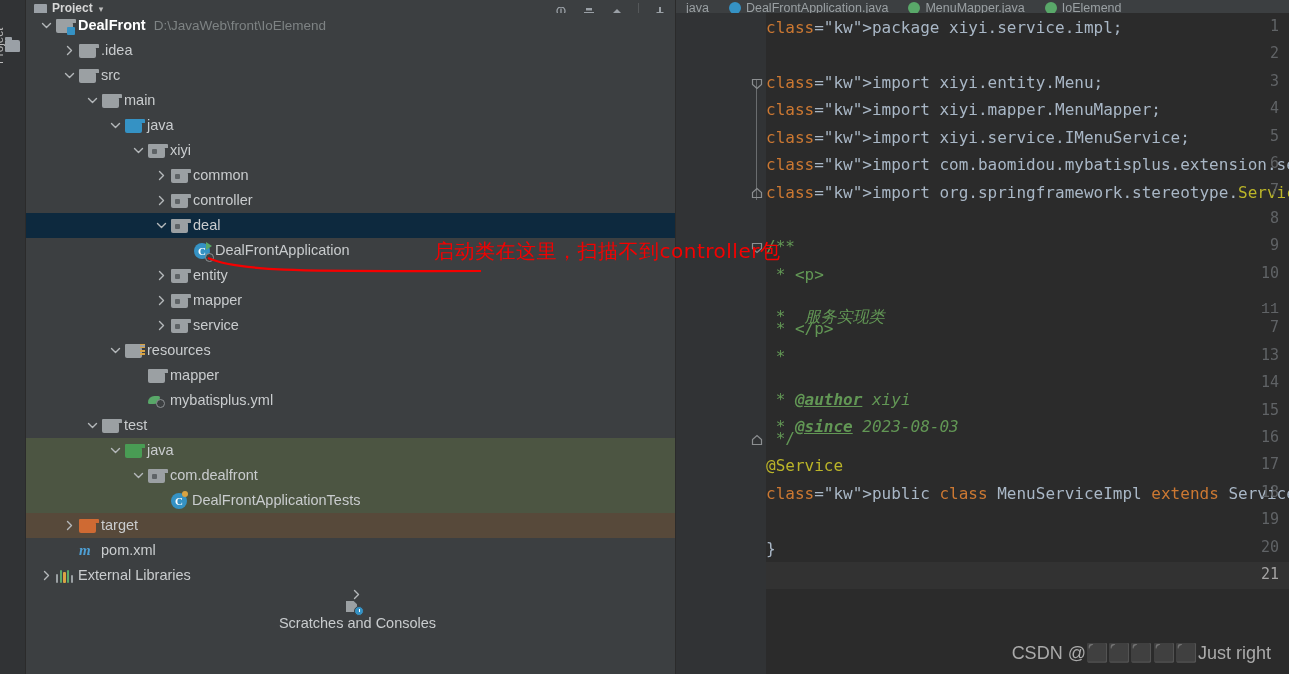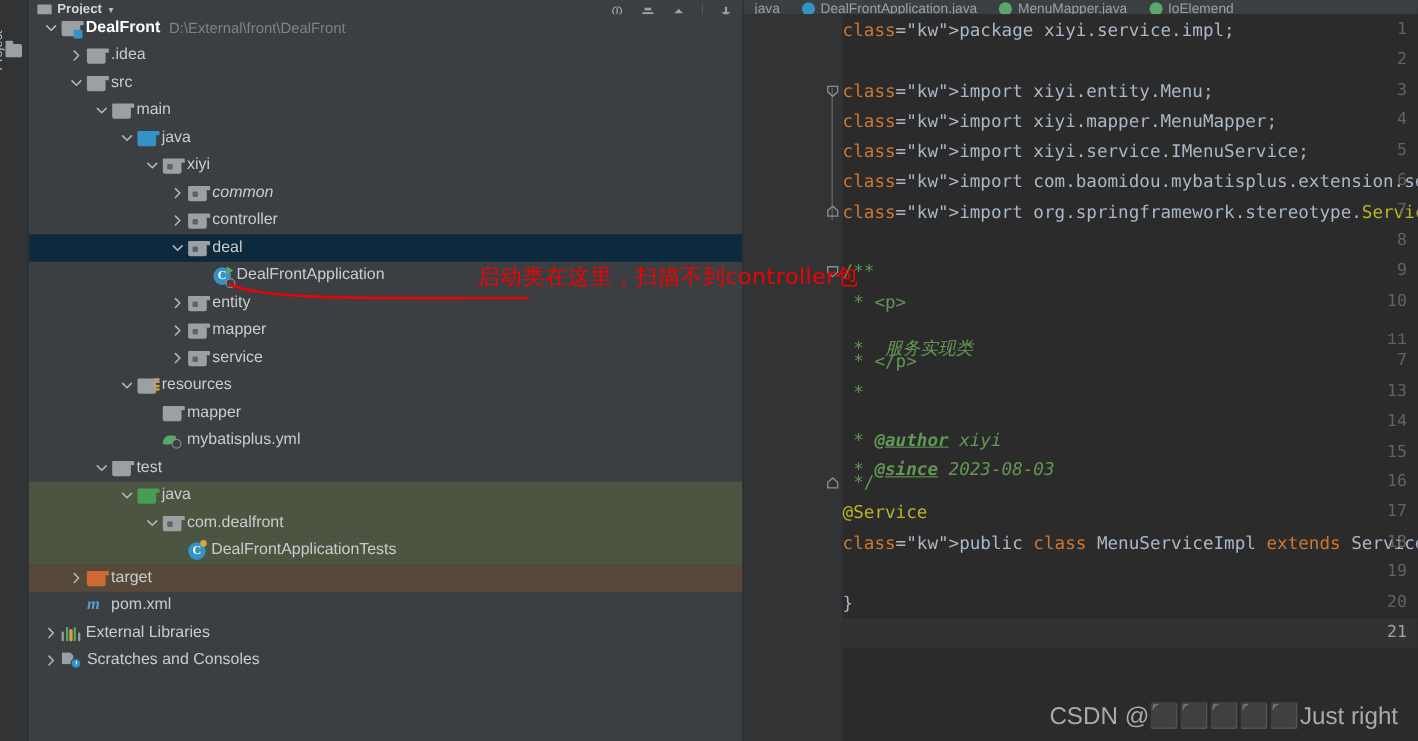--- a/index.html
+++ b/index.html
@@ -213,21 +213,21 @@
   .curline-bg{ position:absolute; left:90px; right:0; height:27.4px; background:#323232; }
   .fold-mark{ position:absolute; left:3px; width:12px; height:12px; }
 
   .kw{ color:#cc7832; } .cmt{ color:#629755; }
   .ann{ color:#bbb529; }
   .cmt-i{ color:#629755; font-style:italic;margin-top:31px; }
   .cmt-tag{ color:#629755; font-style:italic; font-weight:bold; text-decoration:underline; }
 
   .watermark{
     position:absolute; right:18px; bottom:10px;
-    color:#b5b5b5; font-size:22px; white-space:nowrap;
+    color:#b5b5b5; font-size:18px; white-space:nowrap;
     font-family:"Liberation Sans", sans-serif; opacity:.92; z-index:50;
   }
 </style>
 </head>
 <body>
 
 <div id="app">
 
   <div class="toolstrip">
     <div class="vlabel">Project</div>
@@ -275,21 +275,21 @@
             </svg>
           </span>
           <span class="icon">
             <span class="fldr grey">
               <span class="tab"></span>
               <span class="body"></span>
               <span class="badge blue"></span>
             </span>
           </span>
           <span class="label">DealFront</span>
-          <span class="sub">D:\External\front\DealFront</span>
+          <span class="sub">D:\JavaWeb\front\IoElemend</span>
         </div>
         <div class="row" style="padding-left: 37px;">
           <span class="twisty">
             <svg width="13" height="13" viewBox="0 0 13 13">
               <path d="M4.5 2.5L8.5 6.5L4.5 10.5" fill="none" stroke="#b4b8ba" stroke-width="1.4" stroke-linecap="round" stroke-linejoin="round"></path>
             </svg>
           </span>
           <span class="icon">
             <span class="fldr grey">
               <span class="tab"></span>
@@ -347,21 +347,21 @@
             </svg>
           </span>
           <span class="icon">
             <span class="fldr grey pkg">
               <span class="tab"></span>
               <span class="body"></span>
             </span>
           </span>
           <span class="label">xiyi</span>
         </div>
-        <div class="row" style="padding-left: 129px; font-style: italic;">
+        <div class="row" style="padding-left: 129px;">
           <span class="twisty">
             <svg width="13" height="13" viewBox="0 0 13 13">
               <path d="M4.5 2.5L8.5 6.5L4.5 10.5" fill="none" stroke="#b4b8ba" stroke-width="1.4" stroke-linecap="round" stroke-linejoin="round"></path>
             </svg>
           </span>
           <span class="icon">
             <span class="fldr grey pkg">
               <span class="tab"></span>
               <span class="body"></span>
             </span>
@@ -565,21 +565,21 @@
             <span class="ic-lib">
               <i style="height:9px;background:#9ba0a3"></i>
               <i style="height:13px;background:#59a869"></i>
               <i style="height:11px;background:#d9a343"></i>
               <i style="height:13px;background:#59a869"></i>
               <i style="height:8px;background:#9ba0a3"></i>
             </span>
           </span>
           <span class="label">External Libraries</span>
         </div>
-        <div class="row" style="padding-left: 14px;">
+        <div class="row" style="padding-left: 14px; flex-direction: column;">
           <span class="twisty">
             <svg width="13" height="13" viewBox="0 0 13 13">
               <path d="M4.5 2.5L8.5 6.5L4.5 10.5" fill="none" stroke="#b4b8ba" stroke-width="1.4" stroke-linecap="round" stroke-linejoin="round"></path>
             </svg>
           </span>
           <span class="icon">
             <span class="ic-scratch">
               <span class="pg"></span>
               <span class="clk"></span>
             </span>

